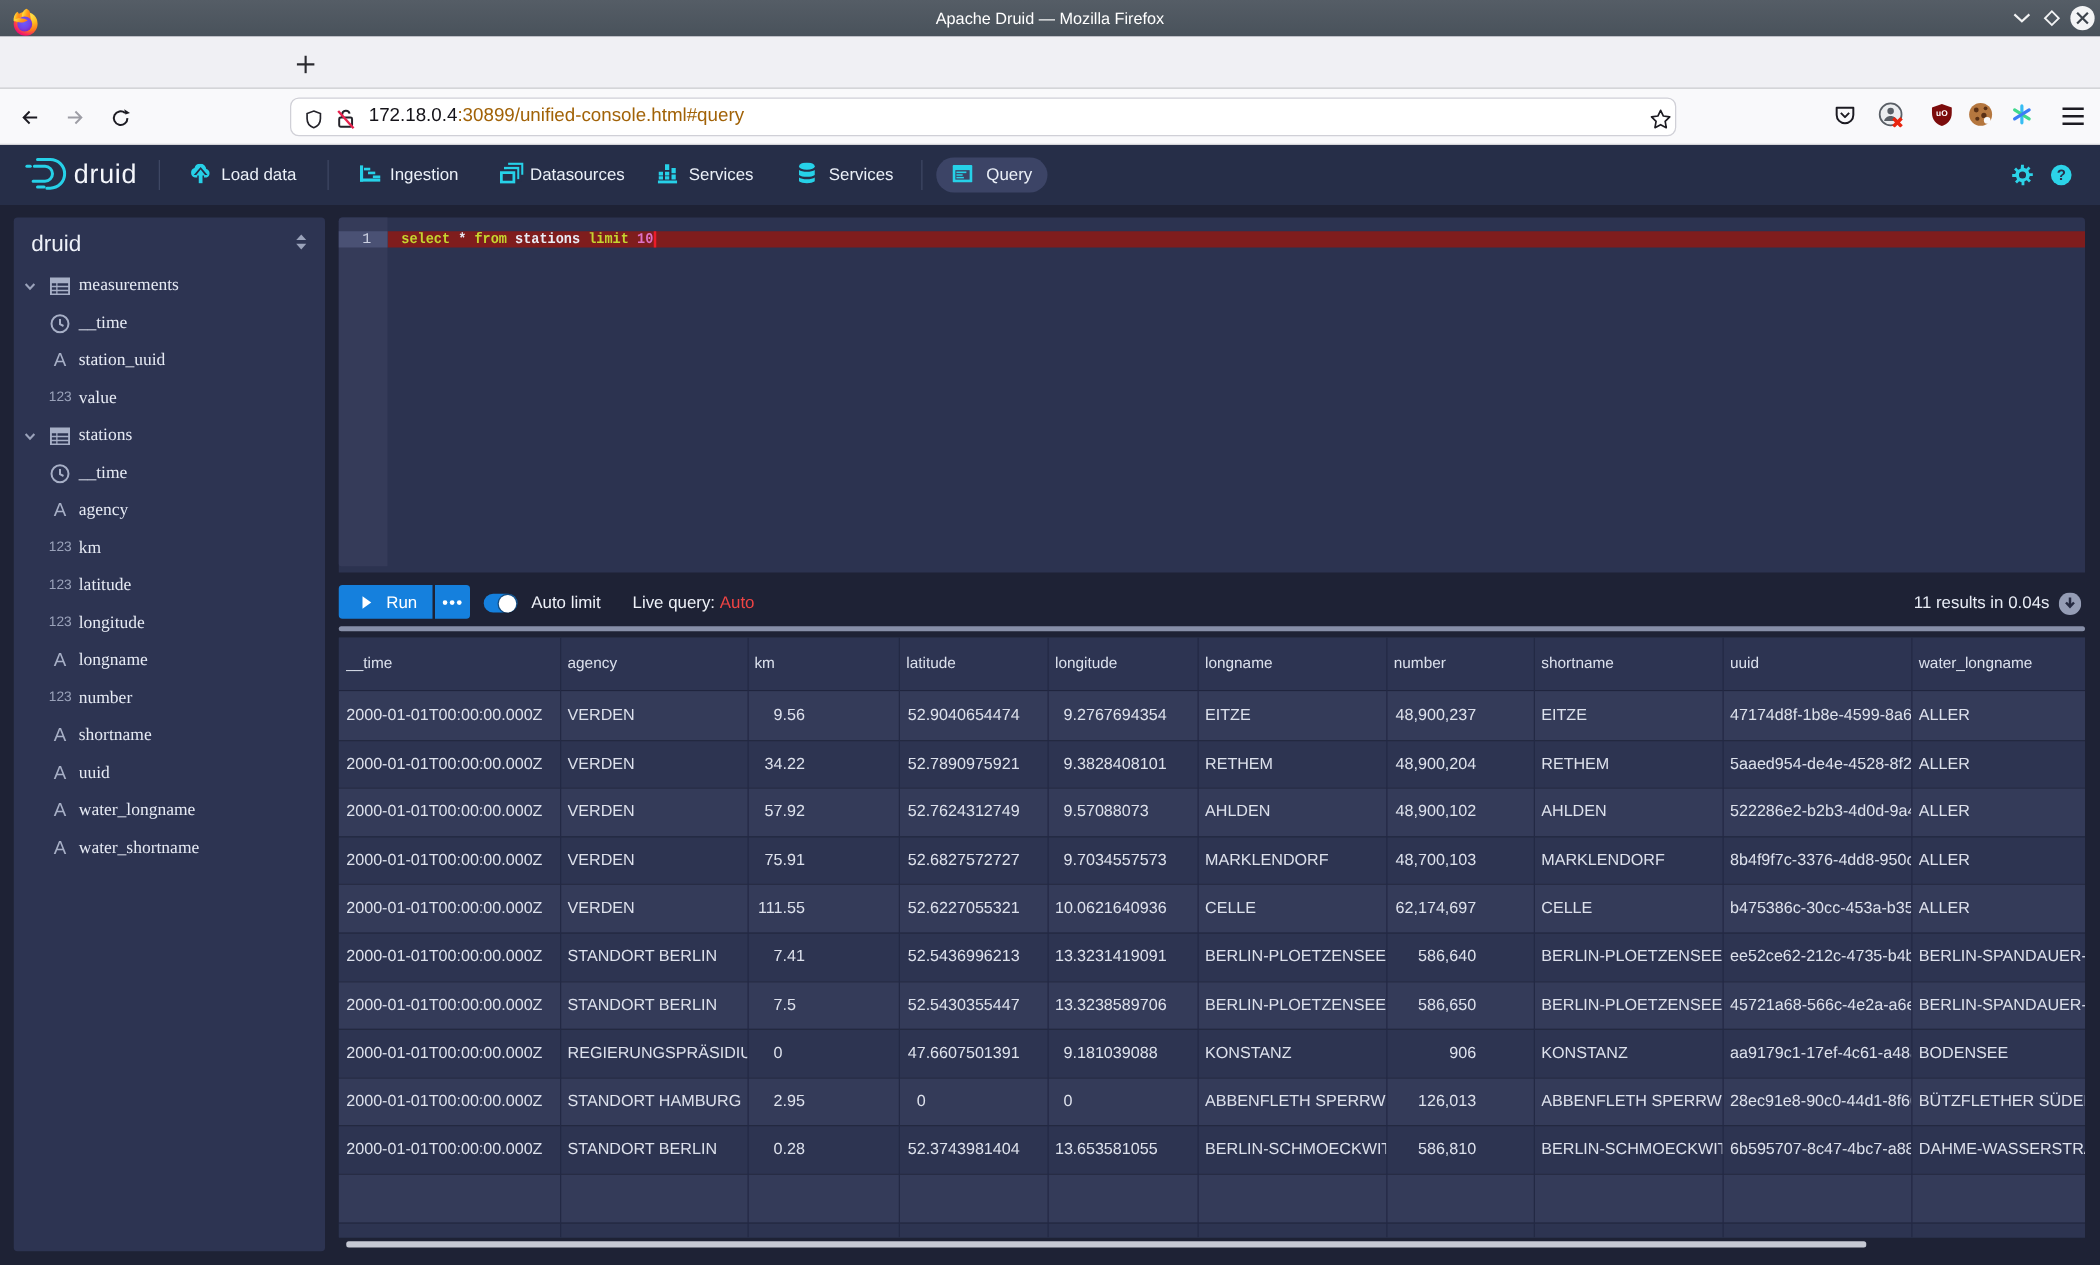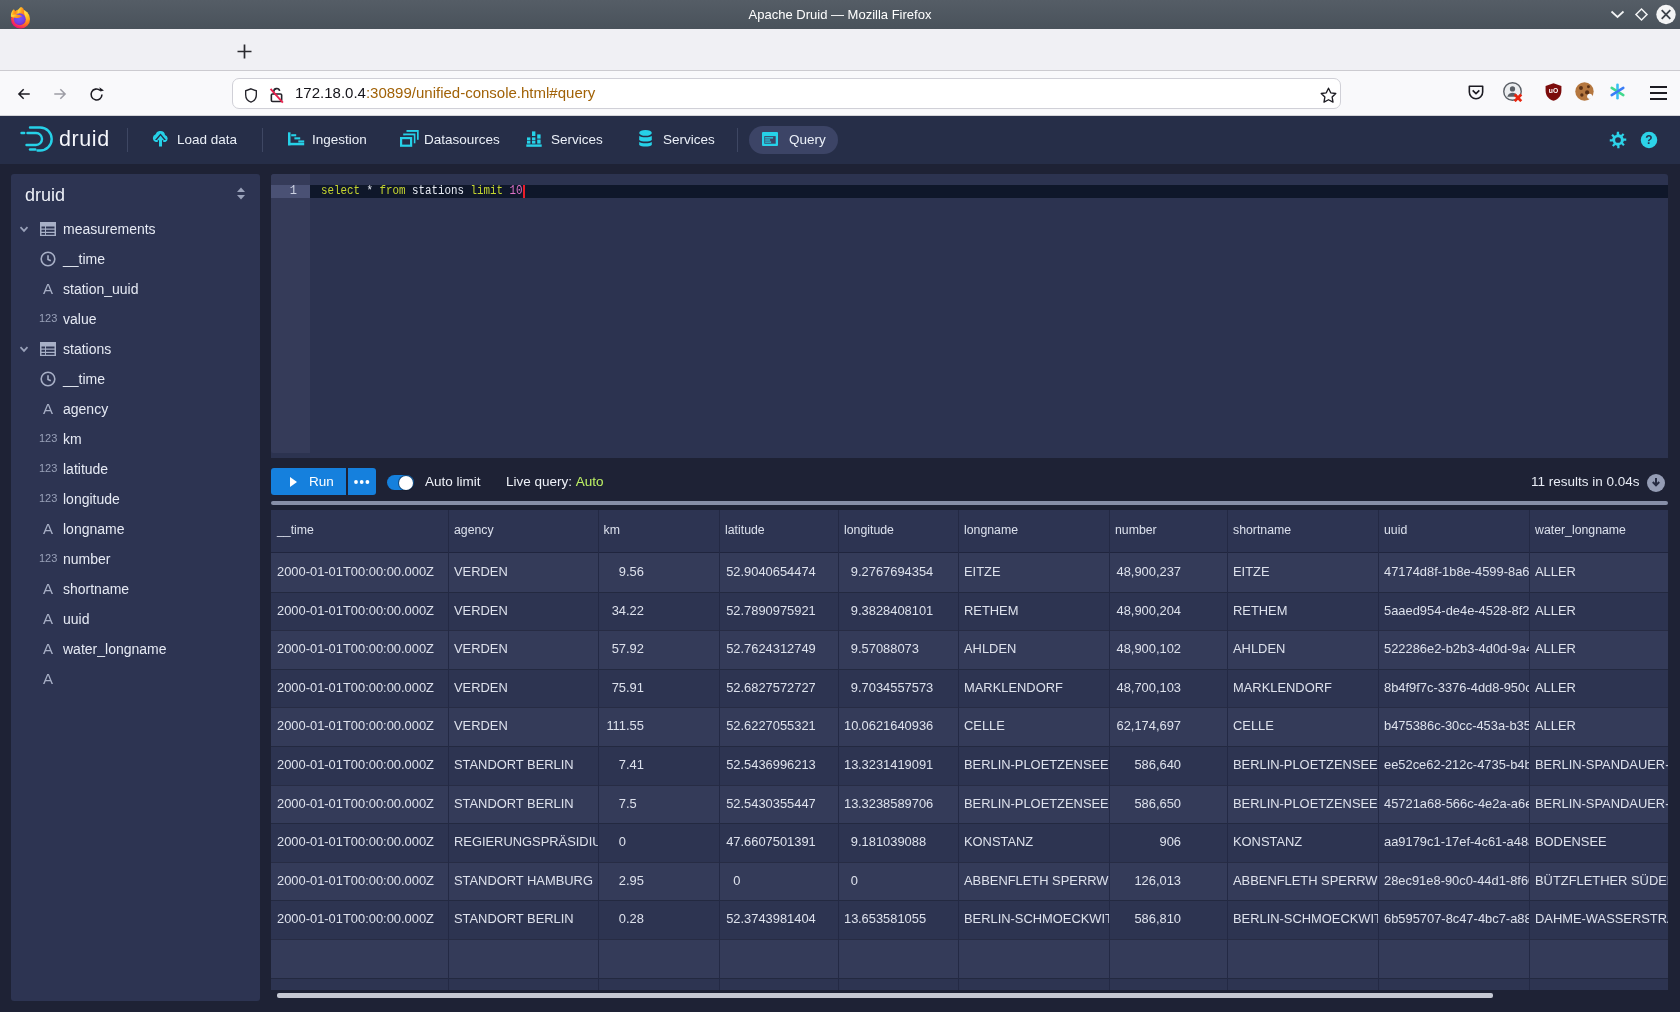--- a/index.html
+++ b/index.html
@@ -24,47 +24,47 @@
   #urltext .gray { color:#a16207; }
 
   #druidbar { position:absolute; left:0; top:116px; width:1680px; height:48px; background:#262e48; }
   .dsep { position:absolute; top:12px; width:1px; height:24px; background:#3e4763; }
   .nitem { position:absolute; top:0; height:48px; line-height:48px; color:#ebf0f8; font-size:13.5px; white-space:nowrap; }
   #querypill { position:absolute; left:749px; top:10px; width:89px; height:28px; background:#3c4466; border-radius:14px; }
   #dwordmark { position:absolute; left:59px; top:0; height:48px; line-height:46px; color:#f4f6fb; font-size:21.5px; letter-spacing:0.6px; }
 
   #sidebar { position:absolute; left:11px; top:174px; width:249px; height:827px; background:#2d3452; border-radius:3px; }
   #sbtitle { position:absolute; left:14px; top:11px; font-size:18px; color:#eef1f8; }
-  .trow { position:absolute; left:0; width:249px; height:30px; }
+  .trow { position:absolute; left:0; width:249px; height:30px;font-family:Liberation Serif, serif; }
   .trow .lbl { position:absolute; left:52px; top:50%; transform:translateY(-50%); font-size:14px; color:#e6eaf4; white-space:nowrap;}
 
   #main { position:absolute; left:271px; top:164px; width:1397px; height:848px; }
 
   #editor { position:absolute; left:0; top:10px; width:1397px; height:284px; background:#2c3350; border-radius:3px 3px 0 0; }
   #gutter { position:absolute; left:0; top:0; width:39px; height:278.5px; background:#353b59; border-radius:3px 0 0 2px; }
   #gutline1 { position:absolute; left:0; top:10.5px; width:39px; height:13px; background:#4a5174; color:#ccd1e2;
     font-family:"Liberation Mono", monospace; font-size:12px; line-height:13px; text-align:right; padding-right:13px; }
-  #codeline1 { position:absolute; left:39px; top:10.5px; right:0; height:13px; background:#0f172a; }
+  #codeline1 { position:absolute; left:39px; top:10.5px; right:0; height:13px; background:#7f1d1d;font-weight:bold; }
   #codetext { position:absolute; left:11px; top:0; height:13px; font-family:"Liberation Mono", monospace;
     font-size:12px; line-height:13px; white-space:pre; transform:scaleX(0.903); transform-origin:0 0; color:#e8ecf5; }
   #codetext .kw { color:#c5d52f; }
   #codetext .num { color:#dd71c6; }
   #cursor { position:absolute; left:212.5px; top:0; width:2px; height:13px; background:#ec1c28; }
 
   #runbar { position:absolute; left:0; top:300px; width:1397px; height:48px; }
   #runbtn { position:absolute; left:0; top:4px; width:74.5px; height:27px; background:#1580dd; border-radius:3px 0 0 3px; }
   #runbtn .ply { position:absolute; left:19px; top:8.5px; width:0; height:0; border-left:7px solid #fff; border-top:5px solid transparent; border-bottom:5px solid transparent; }
   #runbtn .t { position:absolute; left:38px; top:0; height:27px; line-height:27px; color:#fff; font-size:13.5px; }
   #morebtn { position:absolute; left:76.5px; top:4px; width:28.5px; height:27px; background:#1580dd; border-radius:0 3px 3px 0;
     color:#fff; text-align:center; }
   #switch { position:absolute; left:115.5px; top:11px; width:27px; height:15px; background:#1580dd; border-radius:7.5px; }
   #switch .knob { position:absolute; right:0.5px; top:0.5px; width:14px; height:14px; background:#ffffff; border-radius:50%; box-shadow:0 0 0 1px rgba(18,24,38,.5); }
   #autolimit { position:absolute; left:154px; top:4px; height:27px; line-height:27px; font-size:13.5px; color:#eef1f8; }
   #livequery { position:absolute; left:235px; top:4px; height:27px; line-height:27px; font-size:13.5px; color:#eef1f8; }
-  #livequery .teal { color:#bef264; }
+  #livequery .teal { color:#ef4444; }
   #results { position:absolute; left:1260px; top:4px; height:27px; line-height:27px; font-size:13.5px; color:#e8ecf5; }
   #dlicon { position:absolute; left:1376px; top:10px; }
 
   #splitter { position:absolute; left:0; top:336.5px; width:1397px; height:4px; background:#878fa8; border-radius:2px; }
 
   #rtable { position:absolute; left:0; top:346px; width:1396.5px; height:480px; background:#2d3451; overflow:hidden; }
   #hdrrow { position:absolute; left:0; top:0; width:1396.5px; height:43px; background:#2d3452; border-bottom:1px solid #20253e; }
   .hc { position:absolute; top:12.5px; font-size:12.3px; color:#dbe0ec; white-space:nowrap; }
   .row { position:absolute; left:0; width:1396.5px; height:38.6px; }
   .row.odd { background:#343b59; }
@@ -327,20 +327,23 @@
     </div>
     <div style="position:absolute;left:29px;top:437px;width:16px;text-align:center;font-size:15px;color:#a7afc6;line-height:16px;">A</div>
     <div class="trow" style="top:430px">
       <div class="lbl">uuid</div>
     </div>
     <div style="position:absolute;left:29px;top:467px;width:16px;text-align:center;font-size:15px;color:#a7afc6;line-height:16px;">A</div>
     <div class="trow" style="top:460px">
       <div class="lbl">water_longname</div>
     </div>
     <div style="position:absolute;left:29px;top:497px;width:16px;text-align:center;font-size:15px;color:#a7afc6;line-height:16px;">A</div>
+    <div class="trow" style="top:490px">
+      <div class="lbl">water_shortname</div>
+    </div>
   </div>
 <div id="main">
     <div id="editor">
   <div id="codeline1">
     <div id="codetext"><span class="kw">select</span> * <span class="kw">from</span> stations <span class="kw">limit</span> <span class="num">10</span></div>
     <div id="cursor"></div>
   </div>
   <div id="gutter">
         <div id="gutline1">1</div>
       </div>

